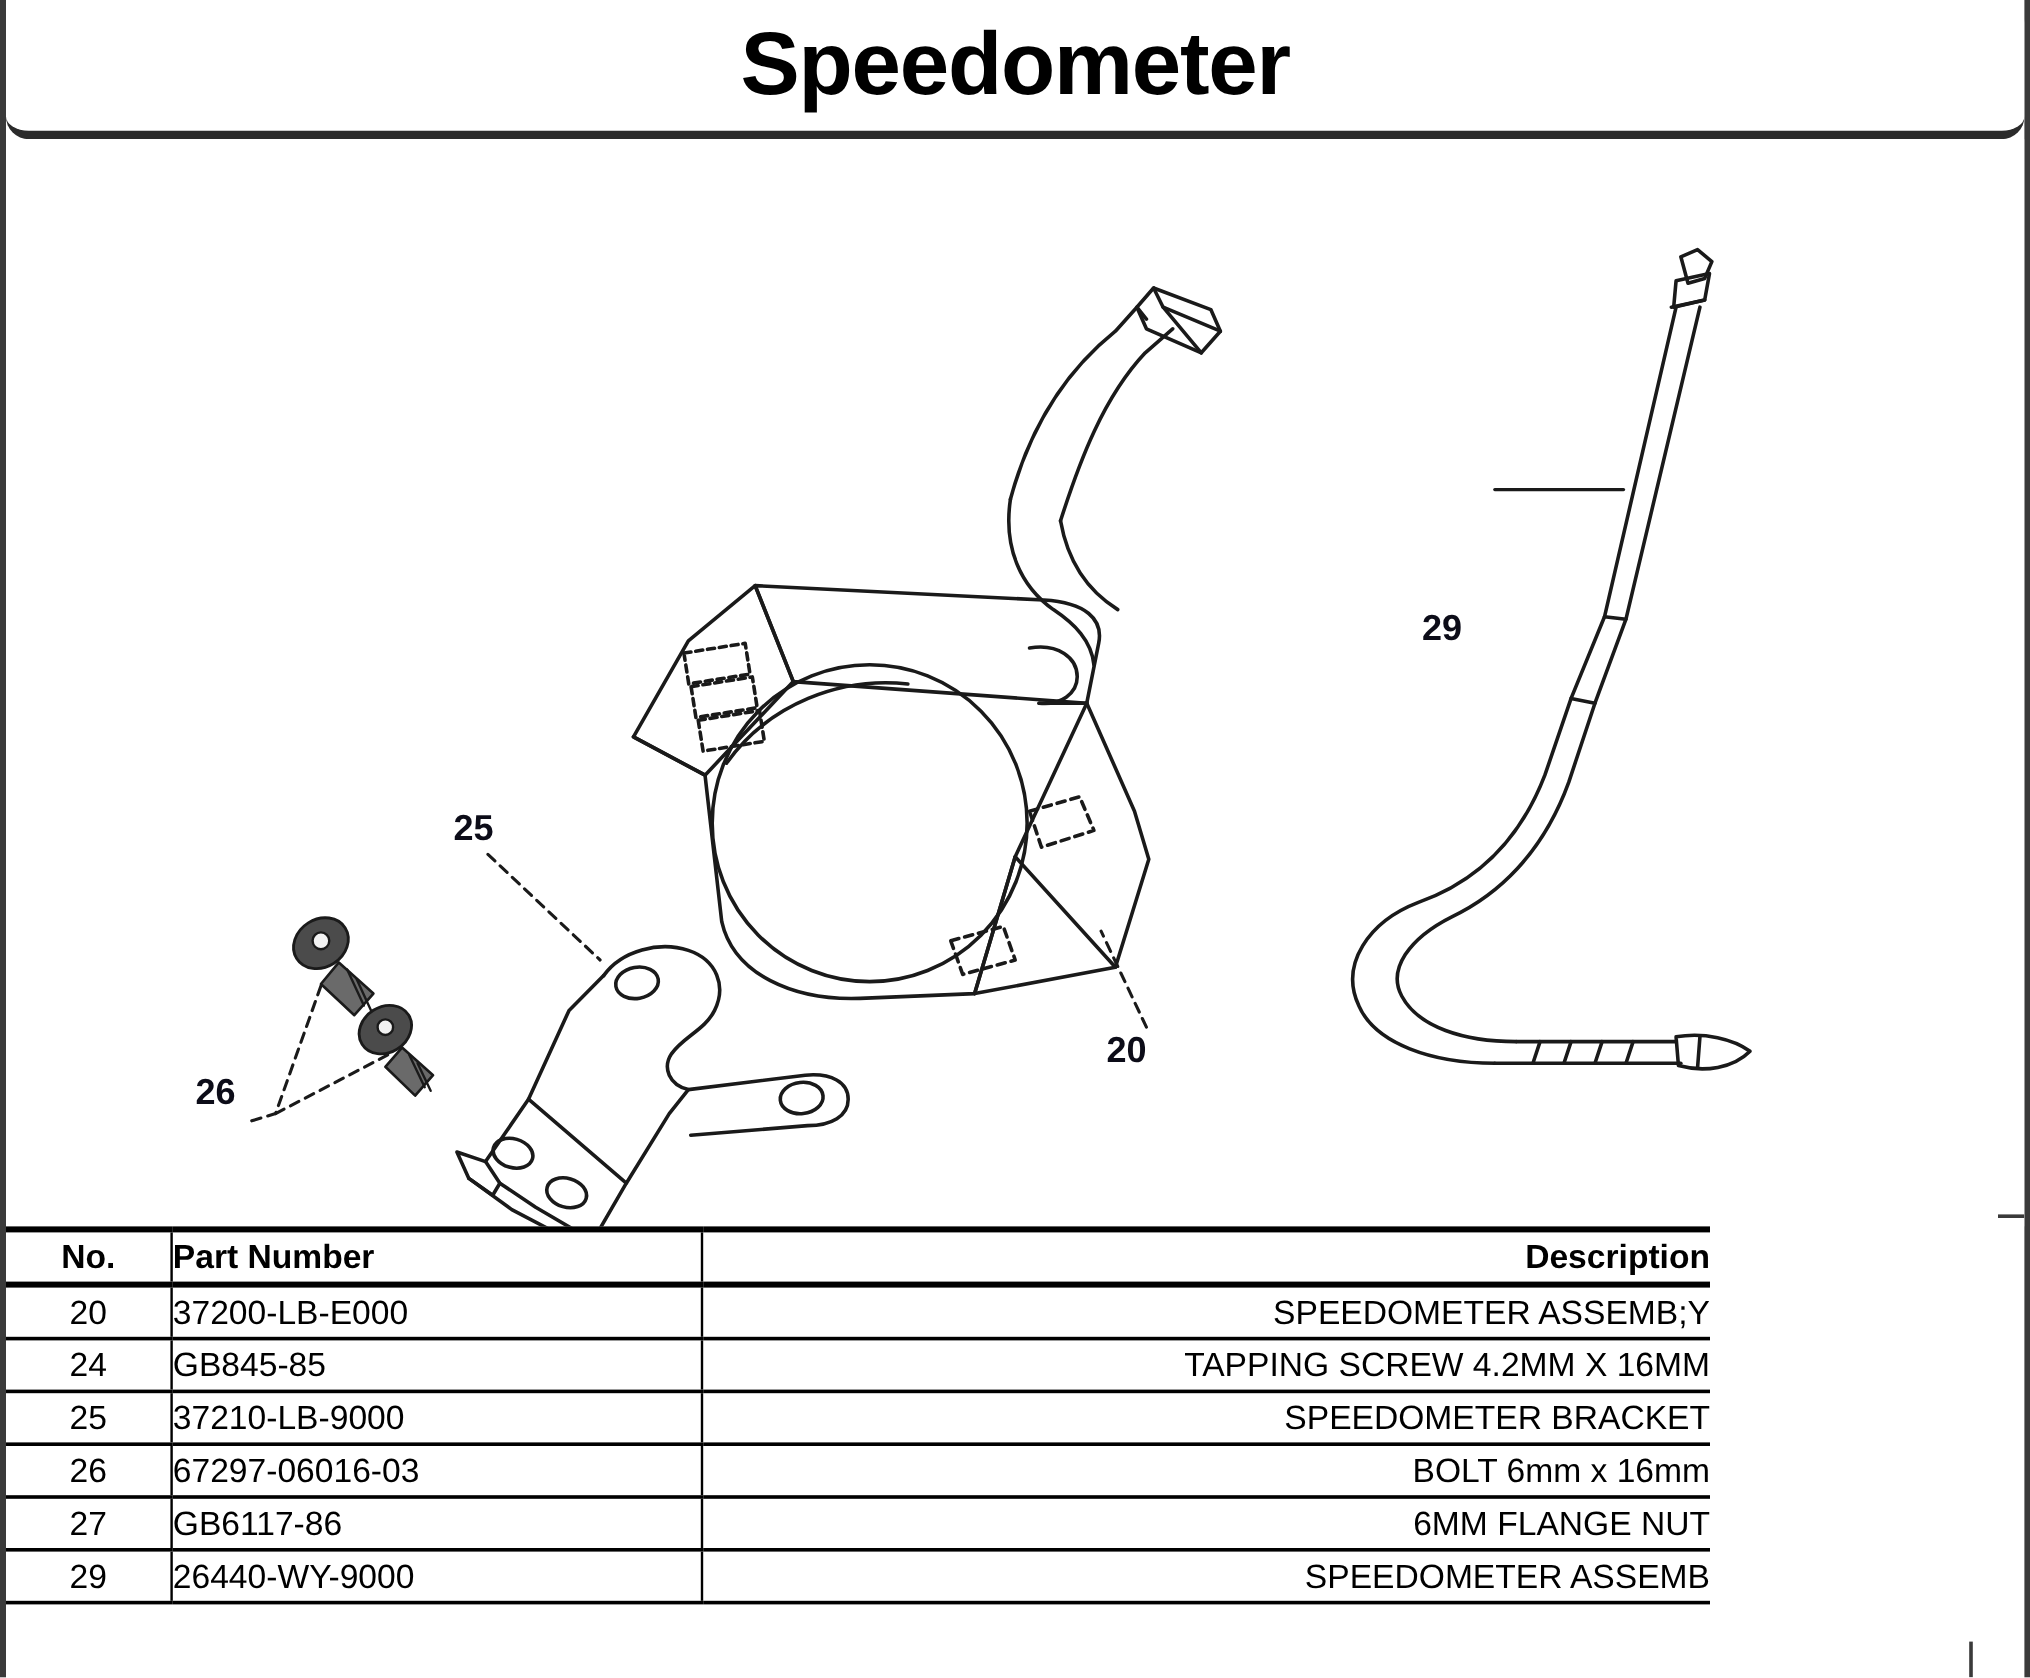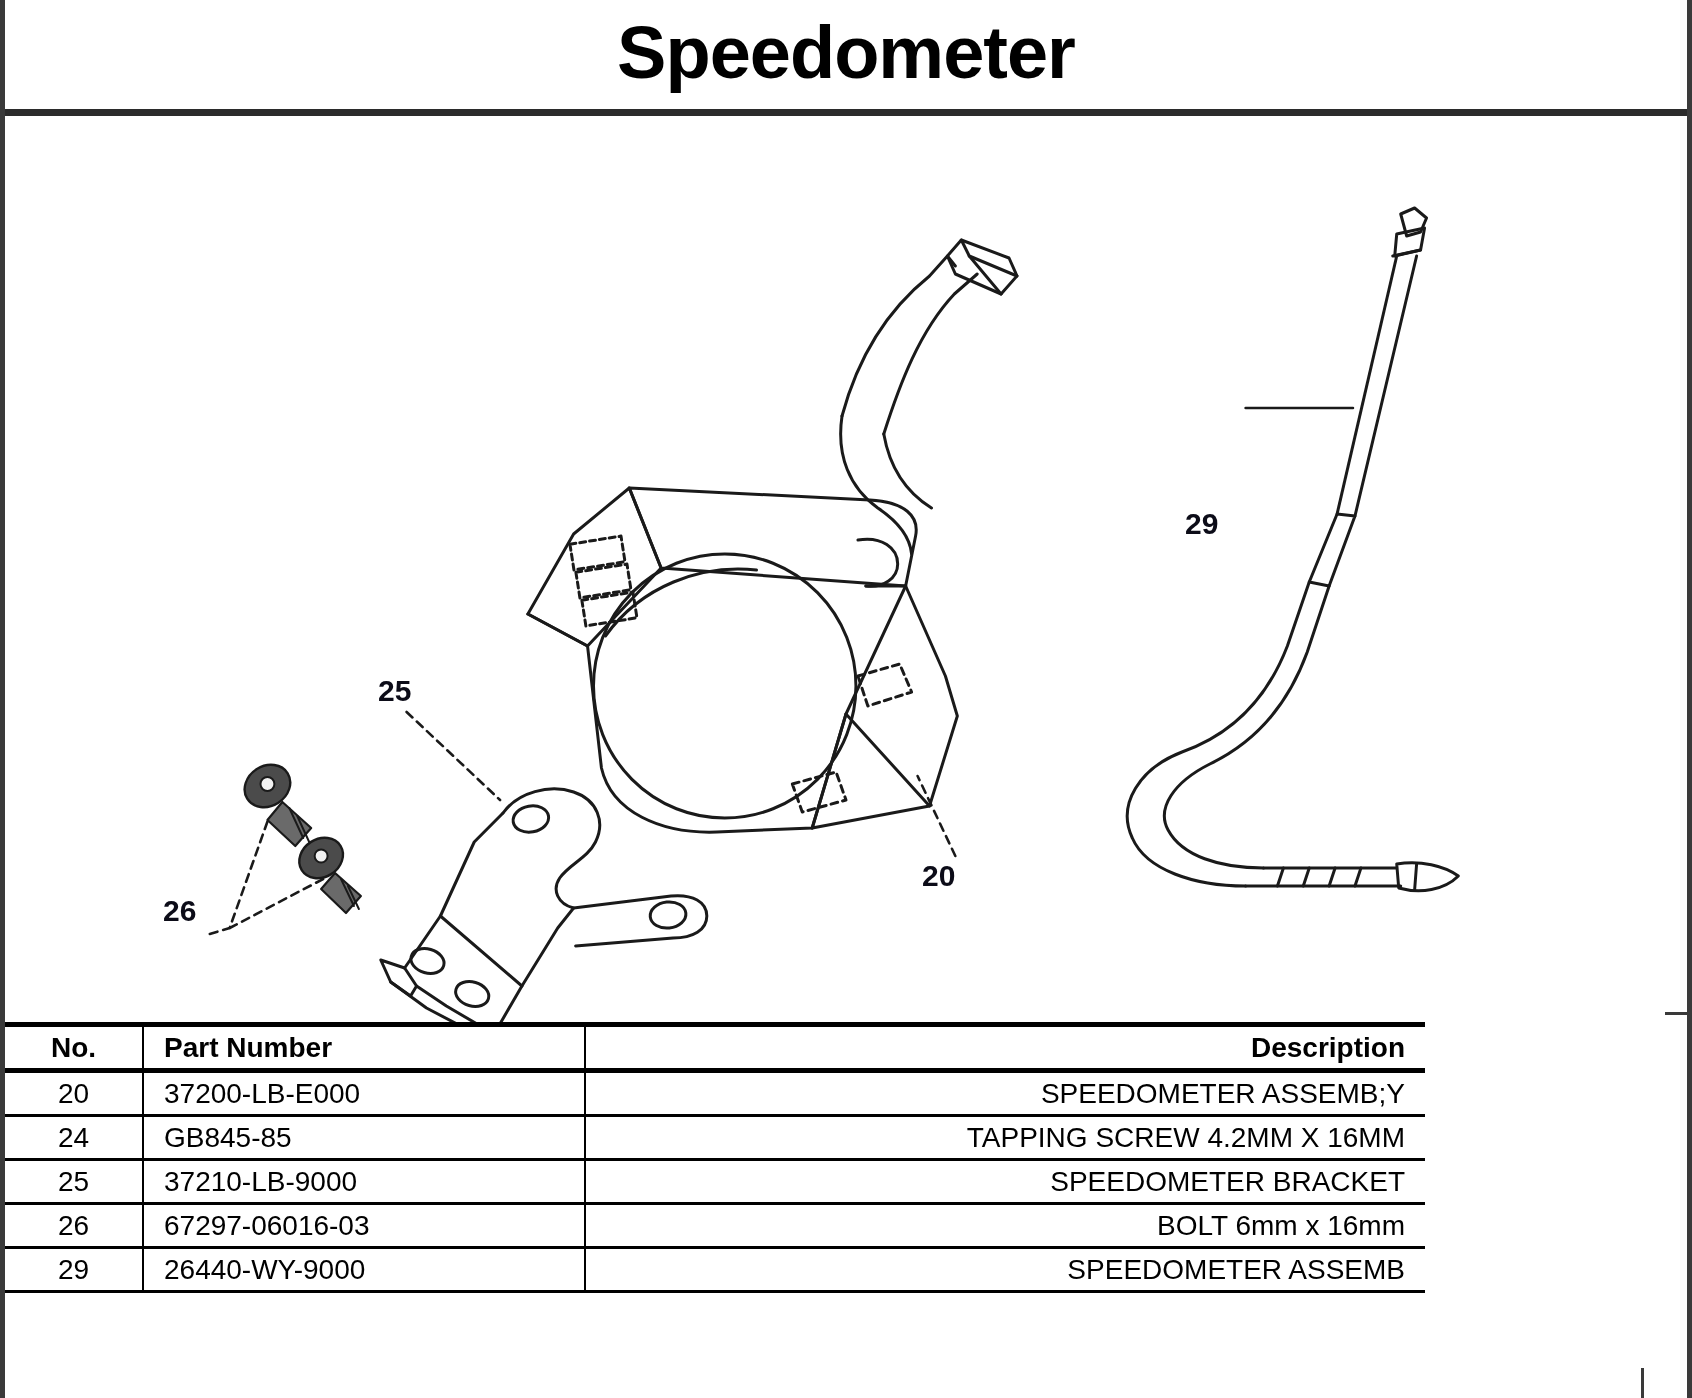--- a/index.html
+++ b/index.html
@@ -29,20 +29,21 @@
     left: 0;
     top: 0;
     width: 100%;
     height: 116px;
     box-sizing: border-box;
     border-bottom: 7px solid #2b2b2b;
     display: flex;
     align-items: center;
     justify-content: center;
     background: #ffffff;
+    border-radius: 19px;
   }
   #title-text {
     font-size: 74px;
     font-weight: bold;
     letter-spacing: -1px;
     line-height: 1;
     color: #000000;
     font-family: "Liberation Sans", sans-serif;
     transform: translateY(-2px);
   }
@@ -90,21 +91,21 @@
     table-layout: fixed;
     font-family: "Liberation Sans", sans-serif;
   }
   table#parts-table col.c-no    { width: 138px; }
   table#parts-table col.c-pn    { width: 442px; }
   table#parts-table col.c-desc  { width: 840px; }
 
   table#parts-table th,
   table#parts-table td {
     border: 2px solid #000000;
-    padding: 0 20px;
+    padding: 0 0;
     height: 41px;
     font-size: 28px;
     vertical-align: middle;
     background: #ffffff;
     white-space: nowrap;
     overflow: hidden;
   }
   table#parts-table thead th {
     font-weight: bold;
     border-top: 5px solid #000000;
@@ -310,20 +311,25 @@
           <td class="col-no">25</td>
           <td class="col-pn">37210-LB-9000</td>
           <td class="col-desc">SPEEDOMETER BRACKET</td>
         </tr>
         <tr>
           <td class="col-no">26</td>
           <td class="col-pn">67297-06016-03</td>
           <td class="col-desc">BOLT 6mm x 16mm</td>
         </tr>
         <tr>
+          <td class="col-no">27</td>
+          <td class="col-pn">GB6117-86</td>
+          <td class="col-desc">6MM FLANGE NUT</td>
+        </tr>
+        <tr>
           <td class="col-no">29</td>
           <td class="col-pn">26440-WY-9000</td>
           <td class="col-desc">SPEEDOMETER ASSEMB</td>
         </tr>
       </tbody>
     </table>
   </div>
 
   <div class="edge-tick" style="left:1660px; top:1012px; width:22px; height:3px;"></div>
   <div class="edge-tick" style="left:1636px; top:1368px; width:3px; height:30px;"></div>

